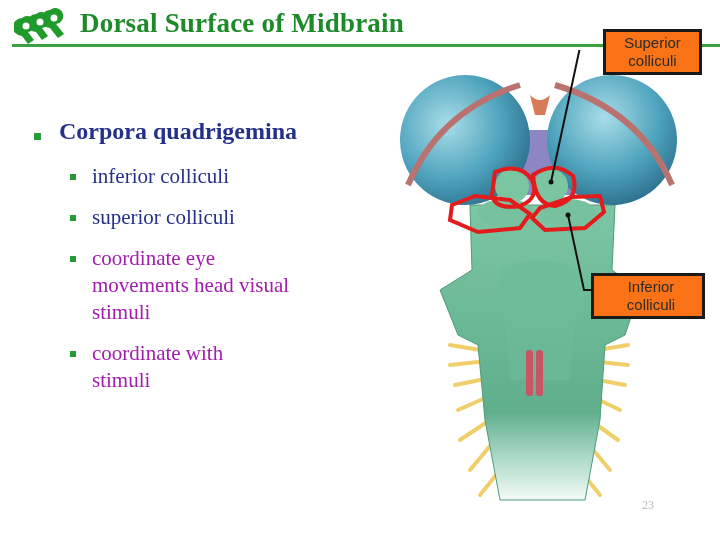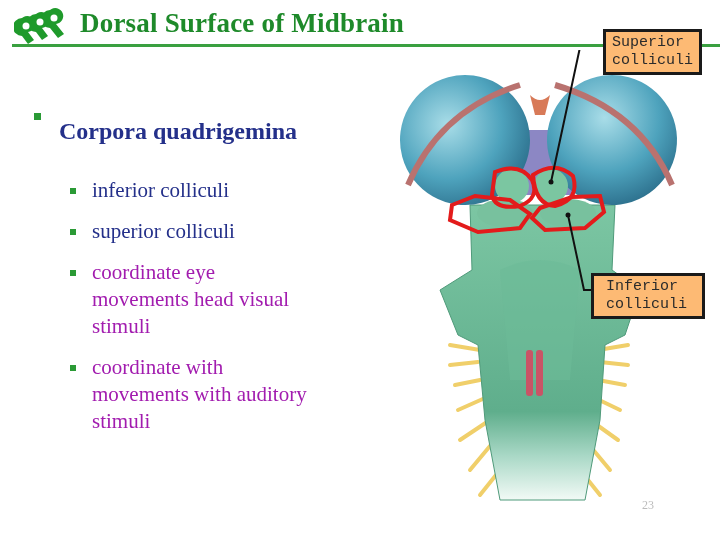--- a/index.html
+++ b/index.html
@@ -1,32 +1,32 @@
 <!DOCTYPE html>
 <html><head>
 <meta charset="utf-8">
 <style>
   html,body{margin:0;padding:0;background:#fff;}
   .slide{position:relative;width:720px;height:539px;overflow:hidden;background:#fff;font-family:"Liberation Serif","DejaVu Serif",serif;}
   .logo{position:absolute;left:14px;top:6px;width:60px;height:40px;}
   .title{position:absolute;left:80px;top:8px;font-size:27px;font-weight:bold;color:#1e8a2a;white-space:nowrap;letter-spacing:0.2px;}
   .rule{position:absolute;left:12px;top:44px;width:708px;height:3px;background:#3aa040;}
   .bullets{position:absolute;left:34px;top:118px;width:340px;}
-  .b1{display:flex;align-items:flex-start;margin-bottom:32px;}
+  .b1{display:flex;align-items:flex-end;margin-bottom:18px;}
   .sq{display:inline-block;width:7px;height:7px;background:#2a9a35;flex:0 0 auto;position:relative;top:-5px;}
   .b1 .sq{margin-right:18px;}
   .b1 .txt{font-size:24px;font-weight:bold;color:#24308a;}
   .b2{display:flex;align-items:flex-start;margin-left:36px;margin-bottom:14px;}
   .b2 .sq{width:6px;height:6px;margin-right:16px;margin-top:11px;top:0;}
   .b2 .txt{font-size:21px;line-height:27px;}
   .blue{color:#24308a;}
   .black{color:#a21caf;}
   .line{display:block;}
   .art{position:absolute;left:370px;top:50px;width:340px;height:480px;}
-  .label{position:absolute;background:#fdba74;border:3px solid #1a1a1a;font-family:Liberation Mono, monospace;font-size:15px;color:#2b2b2b;line-height:18px;padding:2px 6px;}
+  .label{position:absolute;background:#f97316;border:3px solid #1a1a1a;font-family:Liberation Sans, sans-serif;font-size:15px;color:#2b2b2b;text-align:center;line-height:18px;padding:2px 6px;}
   .lbl-sup{left:603px;top:29px;width:81px;}
   .lbl-inf{left:591px;top:273px;width:90px;padding-left:12px;}
   .pagenum{position:absolute;left:642px;top:498px;font-size:12px;color:#bbb;}
 </style>
 </head>
 <body>
 
 <div class="slide">
 
   <svg class="logo" viewBox="0 0 60 40">
@@ -66,21 +66,20 @@
       <span class="txt black">
         <span class="line">coordinate eye</span>
         <span class="line">movements head visual</span>
         <span class="line">stimuli</span>
       </span>
     </div>
     <div class="b2">
       <span class="sq"></span>
       <span class="txt black">
         <span class="line">coordinate with</span>
-        <span class="line">movements with auditory</span>
         <span class="line">stimuli</span>
       </span>
     </div>
   </div>
 
   <svg class="art" viewBox="370 50 340 480">
     <defs>
       <radialGradient id="hemi" cx="40%" cy="35%" r="70%">
         <stop offset="0" stop-color="#a9dde8"></stop>
           <stop offset="0.6" stop-color="#4ea3bd"></stop>

